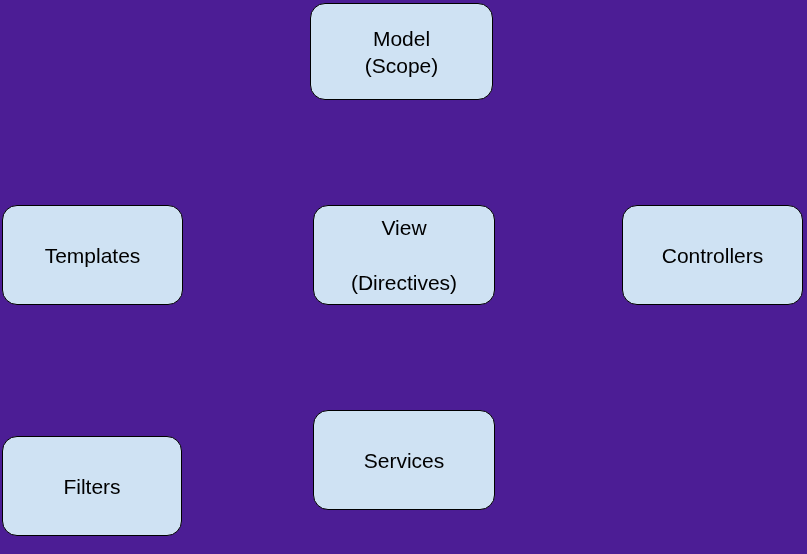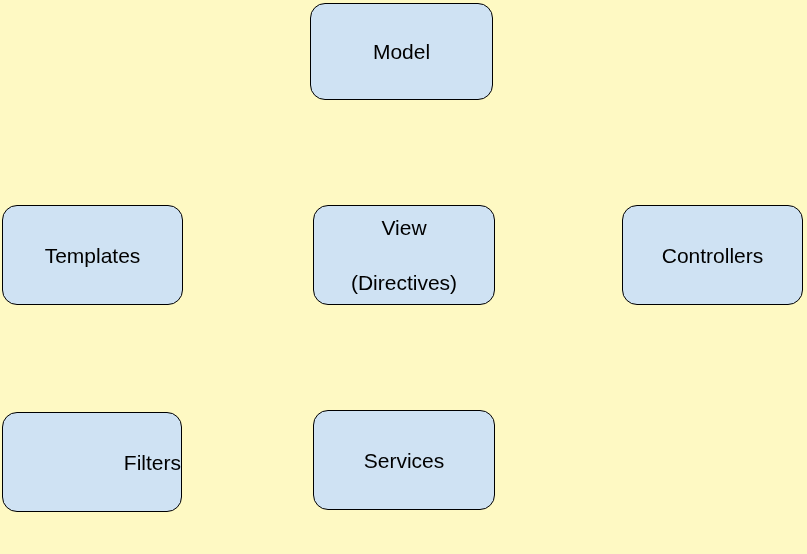--- a/index.html
+++ b/index.html
@@ -4,21 +4,21 @@
 <style>
   html, body {
     margin: 0;
     padding: 0;
     background: #000000;
   }
   .canvas {
     position: relative;
     width: 807px;
     height: 554px;
-    background: #fef9c3;
+    background: #4c1d95;
     overflow: hidden;
     font-family: "Liberation Sans", "DejaVu Sans", sans-serif;
   }
   .node {
     position: absolute;
     box-sizing: border-box;
     background: #cfe2f3;
     border: 1.5px solid #000000;
     border-radius: 15px;
     display: flex;
@@ -29,30 +29,31 @@
     color: #000000;
     font-size: 21px;
     line-height: 27px;
   }
   .node span { display: block; white-space: nowrap; }
 
   .node-model       { left: 310px; top: 3px;   width: 183px; height: 97px;  }
   .node-directives  { left: 2px;   top: 205px; width: 181px; height: 100px; }
   .node-view        { left: 313px; top: 205px; width: 182px; height: 100px; gap: 28px; }
   .node-controllers { left: 622px; top: 205px; width: 181px; height: 100px; }
-  .node-filters     { left: 2px;   top: 412px; width: 180px; height: 100px; align-items: flex-end; }
+  .node-filters     { left: 2px;   top: 436px; width: 180px; height: 100px; }
   .node-services    { left: 313px; top: 410px; width: 182px; height: 100px; }
 </style>
 </head>
 <body>
 
 <div class="canvas">
 
   <div class="node node-model">
     <span>Model</span>
+    <span>(Scope)</span>
   </div>
 
   <div class="node node-directives">
     <span>Templates</span>
   </div>
 
   <div class="node node-view">
     <span>View</span>
     <span>(Directives)</span>
   </div>

